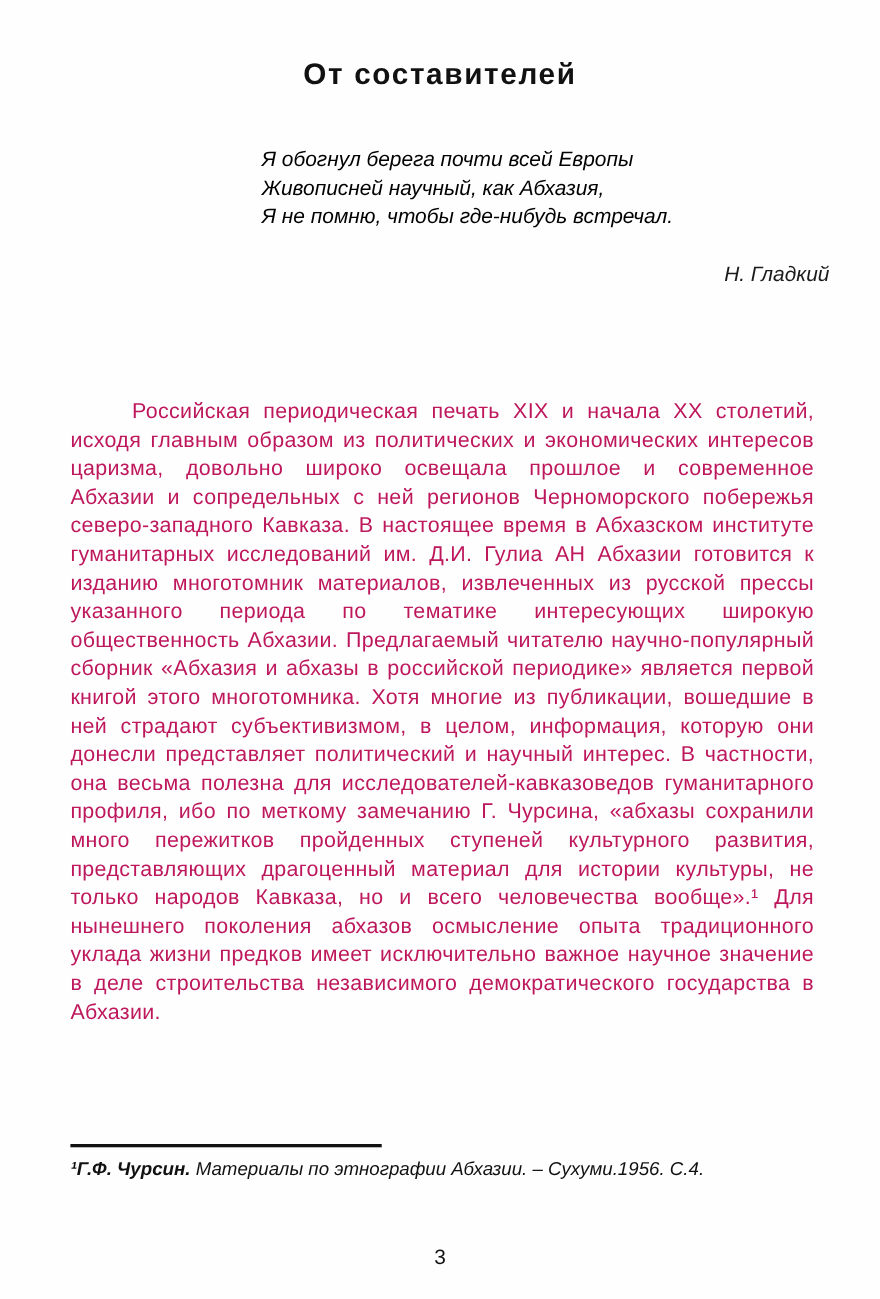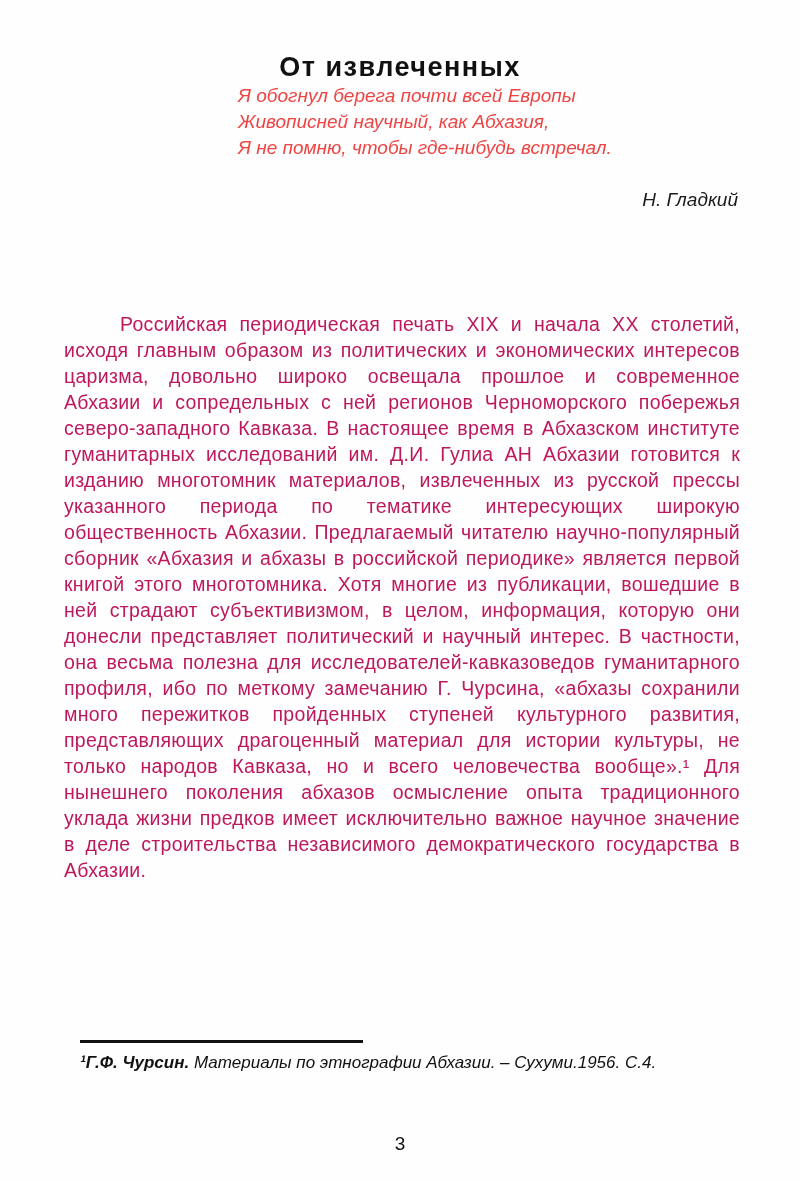--- a/index.html
+++ b/index.html
@@ -20,49 +20,50 @@
   .title {
     margin: 0;
     padding-top: 52px;
     text-align: center;
     font-size: 27px;
     font-weight: bold;
     letter-spacing: 1.5px;
     color: #111;
   }
   .epigraph {
+    margin-top: 50px;
     margin-left: 238px;
     margin-right: 60px;
     font-style: italic;
     font-size: 19px;
     line-height: 26px;
-    color: #ef4444;
+    color: #000000;
   }
   .attribution {
     margin-top: 26px;
-    margin-right: 62px;
+    margin-right: 46px;
     text-align: right;
     font-style: italic;
     font-size: 19px;
     line-height: 26px;
     color: #1a1a1a;
   }
   .body-text {
     margin: 98px 60px 0 64px;
     text-align: justify;
     text-indent: 56px;
     font-size: 19.5px;
     line-height: 26px;
     letter-spacing: 0.3px;
     word-spacing: 1px;
     color: #be185d;
   }
   .footnote {
     position: absolute;
-    left: 80px;
+    left: 64px;
     right: 60px;
     top: 1040px;
   }
   .footnote-rule {
     border: none;
     border-top: 3px solid #111;
     width: 283px;
     margin: 0 0 8px 0;
   }
   .footnote-text {
@@ -83,21 +84,21 @@
     text-align: center;
     font-size: 19px;
     color: #111;
   }
 </style>
 </head>
 <body>
 
 <div class="page">
 
-  <h1 class="title">От извлеченных</h1>
+  <h1 class="title">От составителей</h1>
 
   <div class="epigraph">
     <div class="ep-line">Я обогнул берега почти всей Европы</div>
     <div class="ep-line">Живописней научный, как Абхазия,</div>
     <div class="ep-line">Я не помню, чтобы где-нибудь встречал.</div>
   </div>
 
   <div class="attribution">
     <div>Н. Гладкий</div>
   </div>

